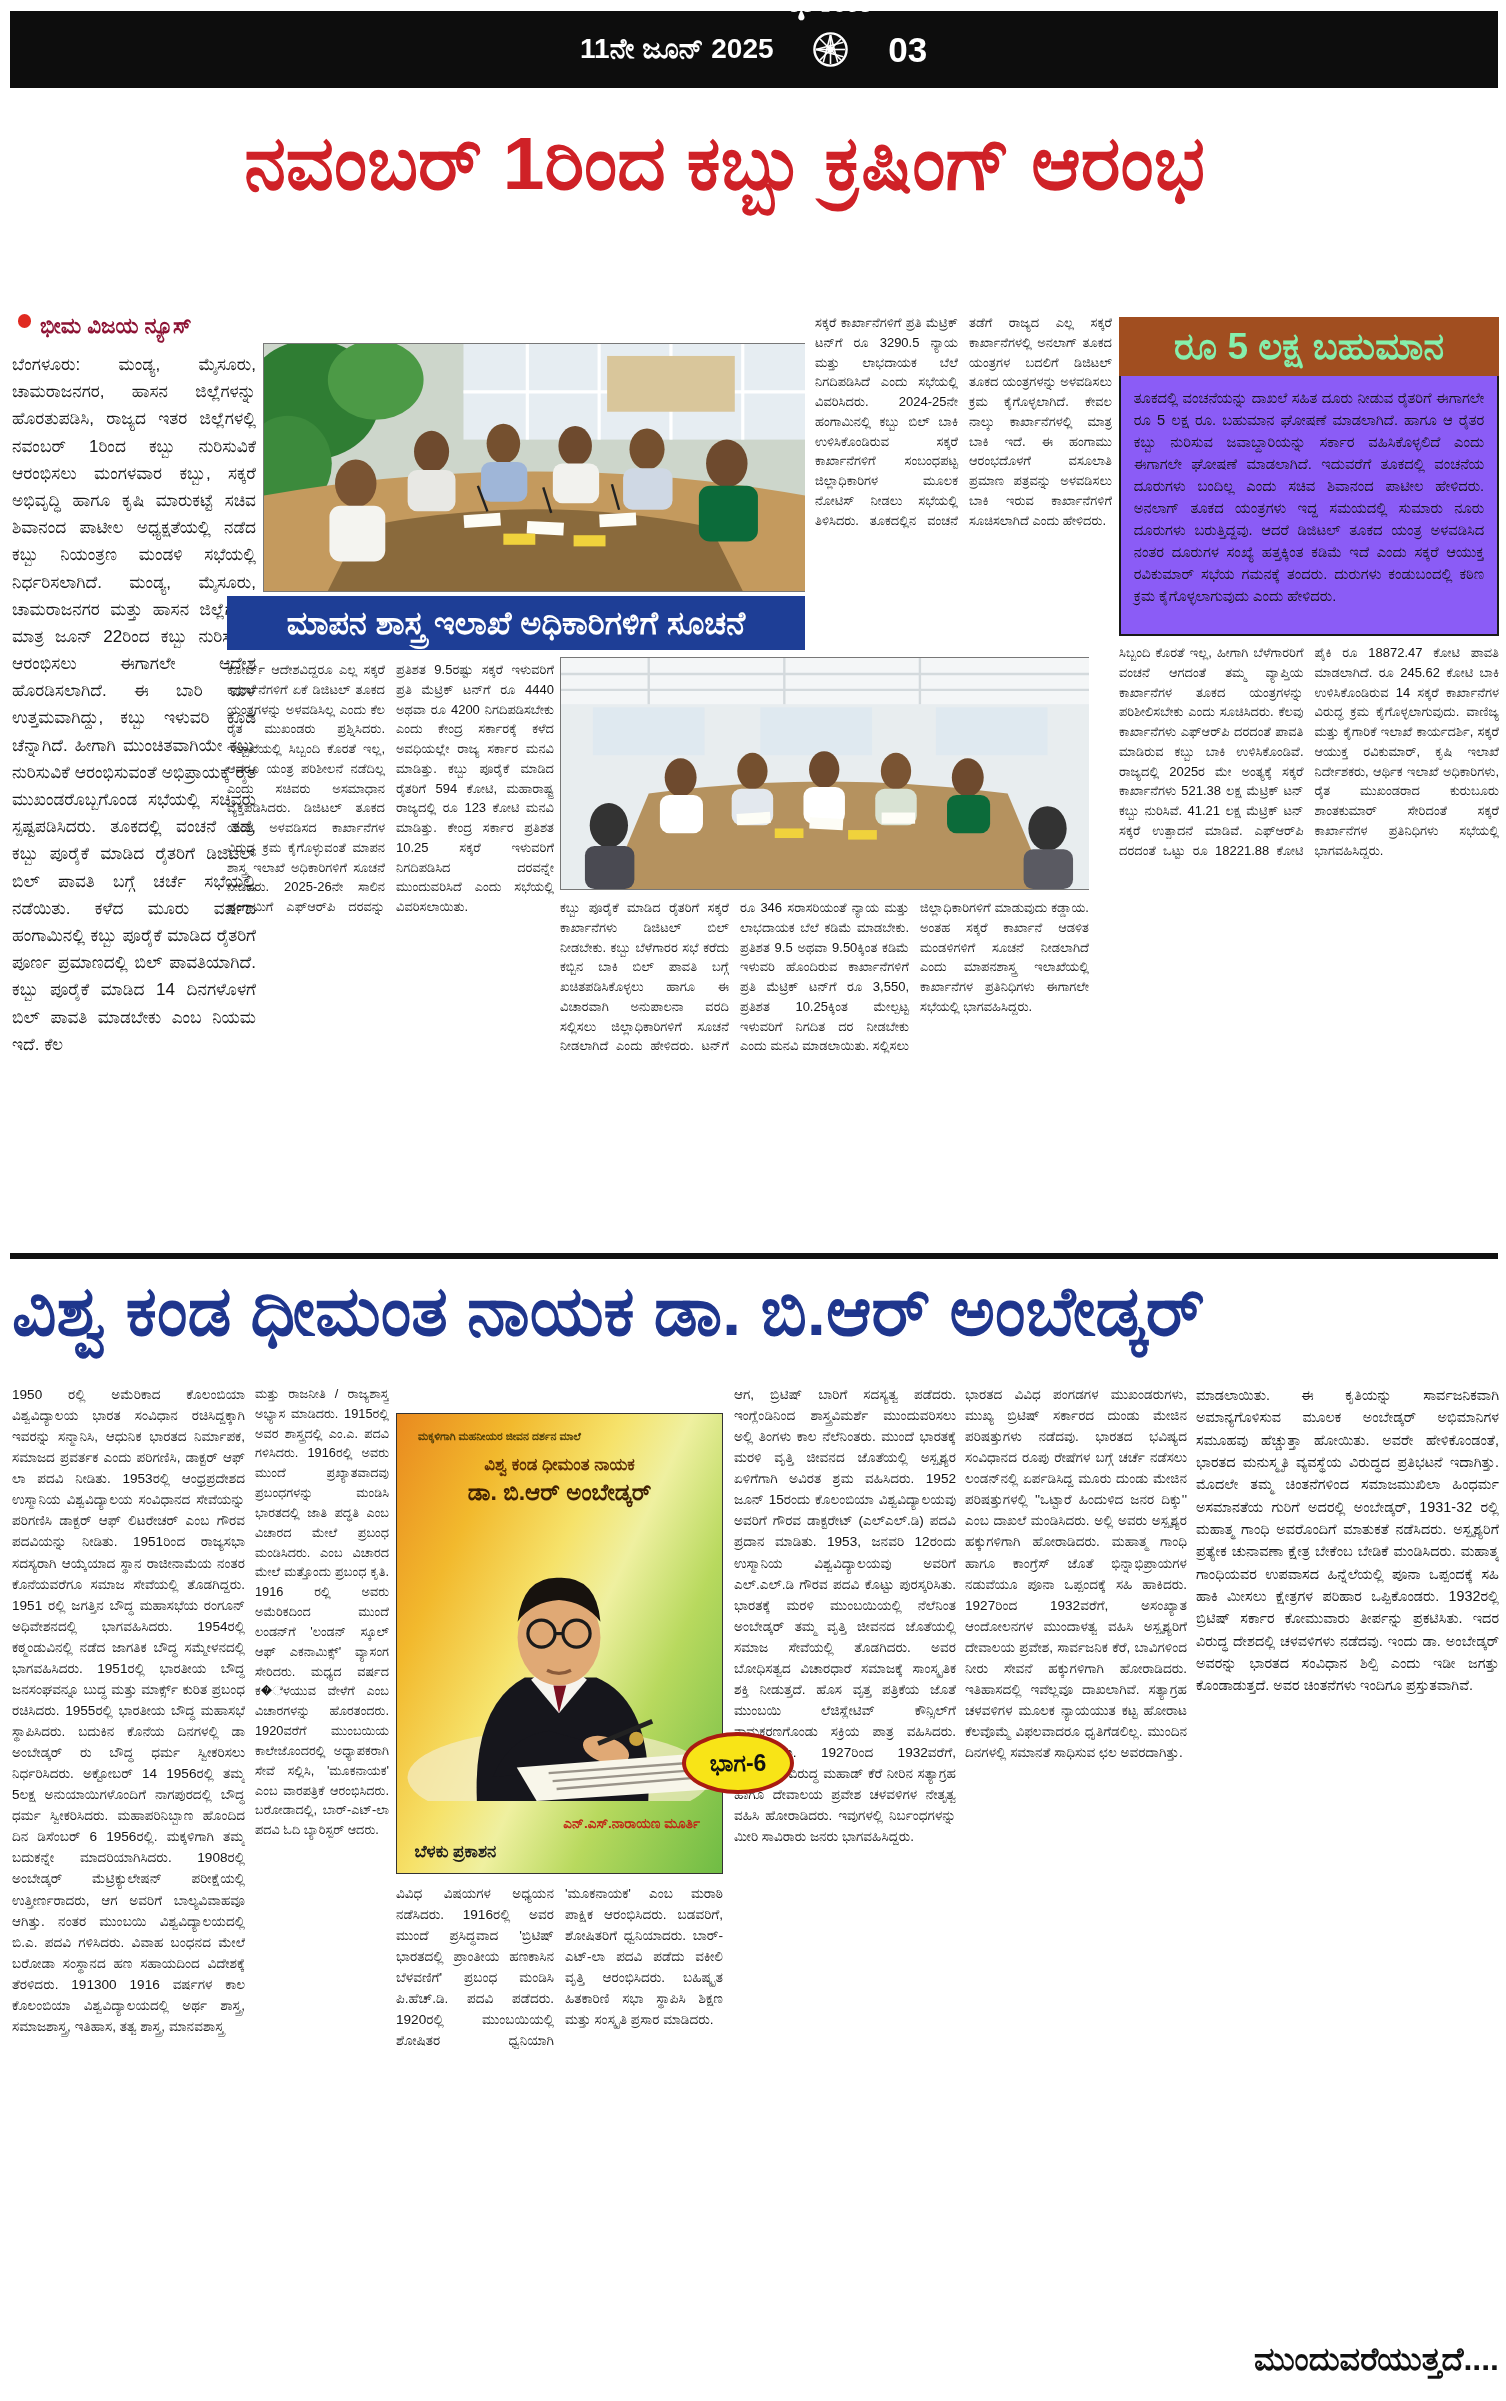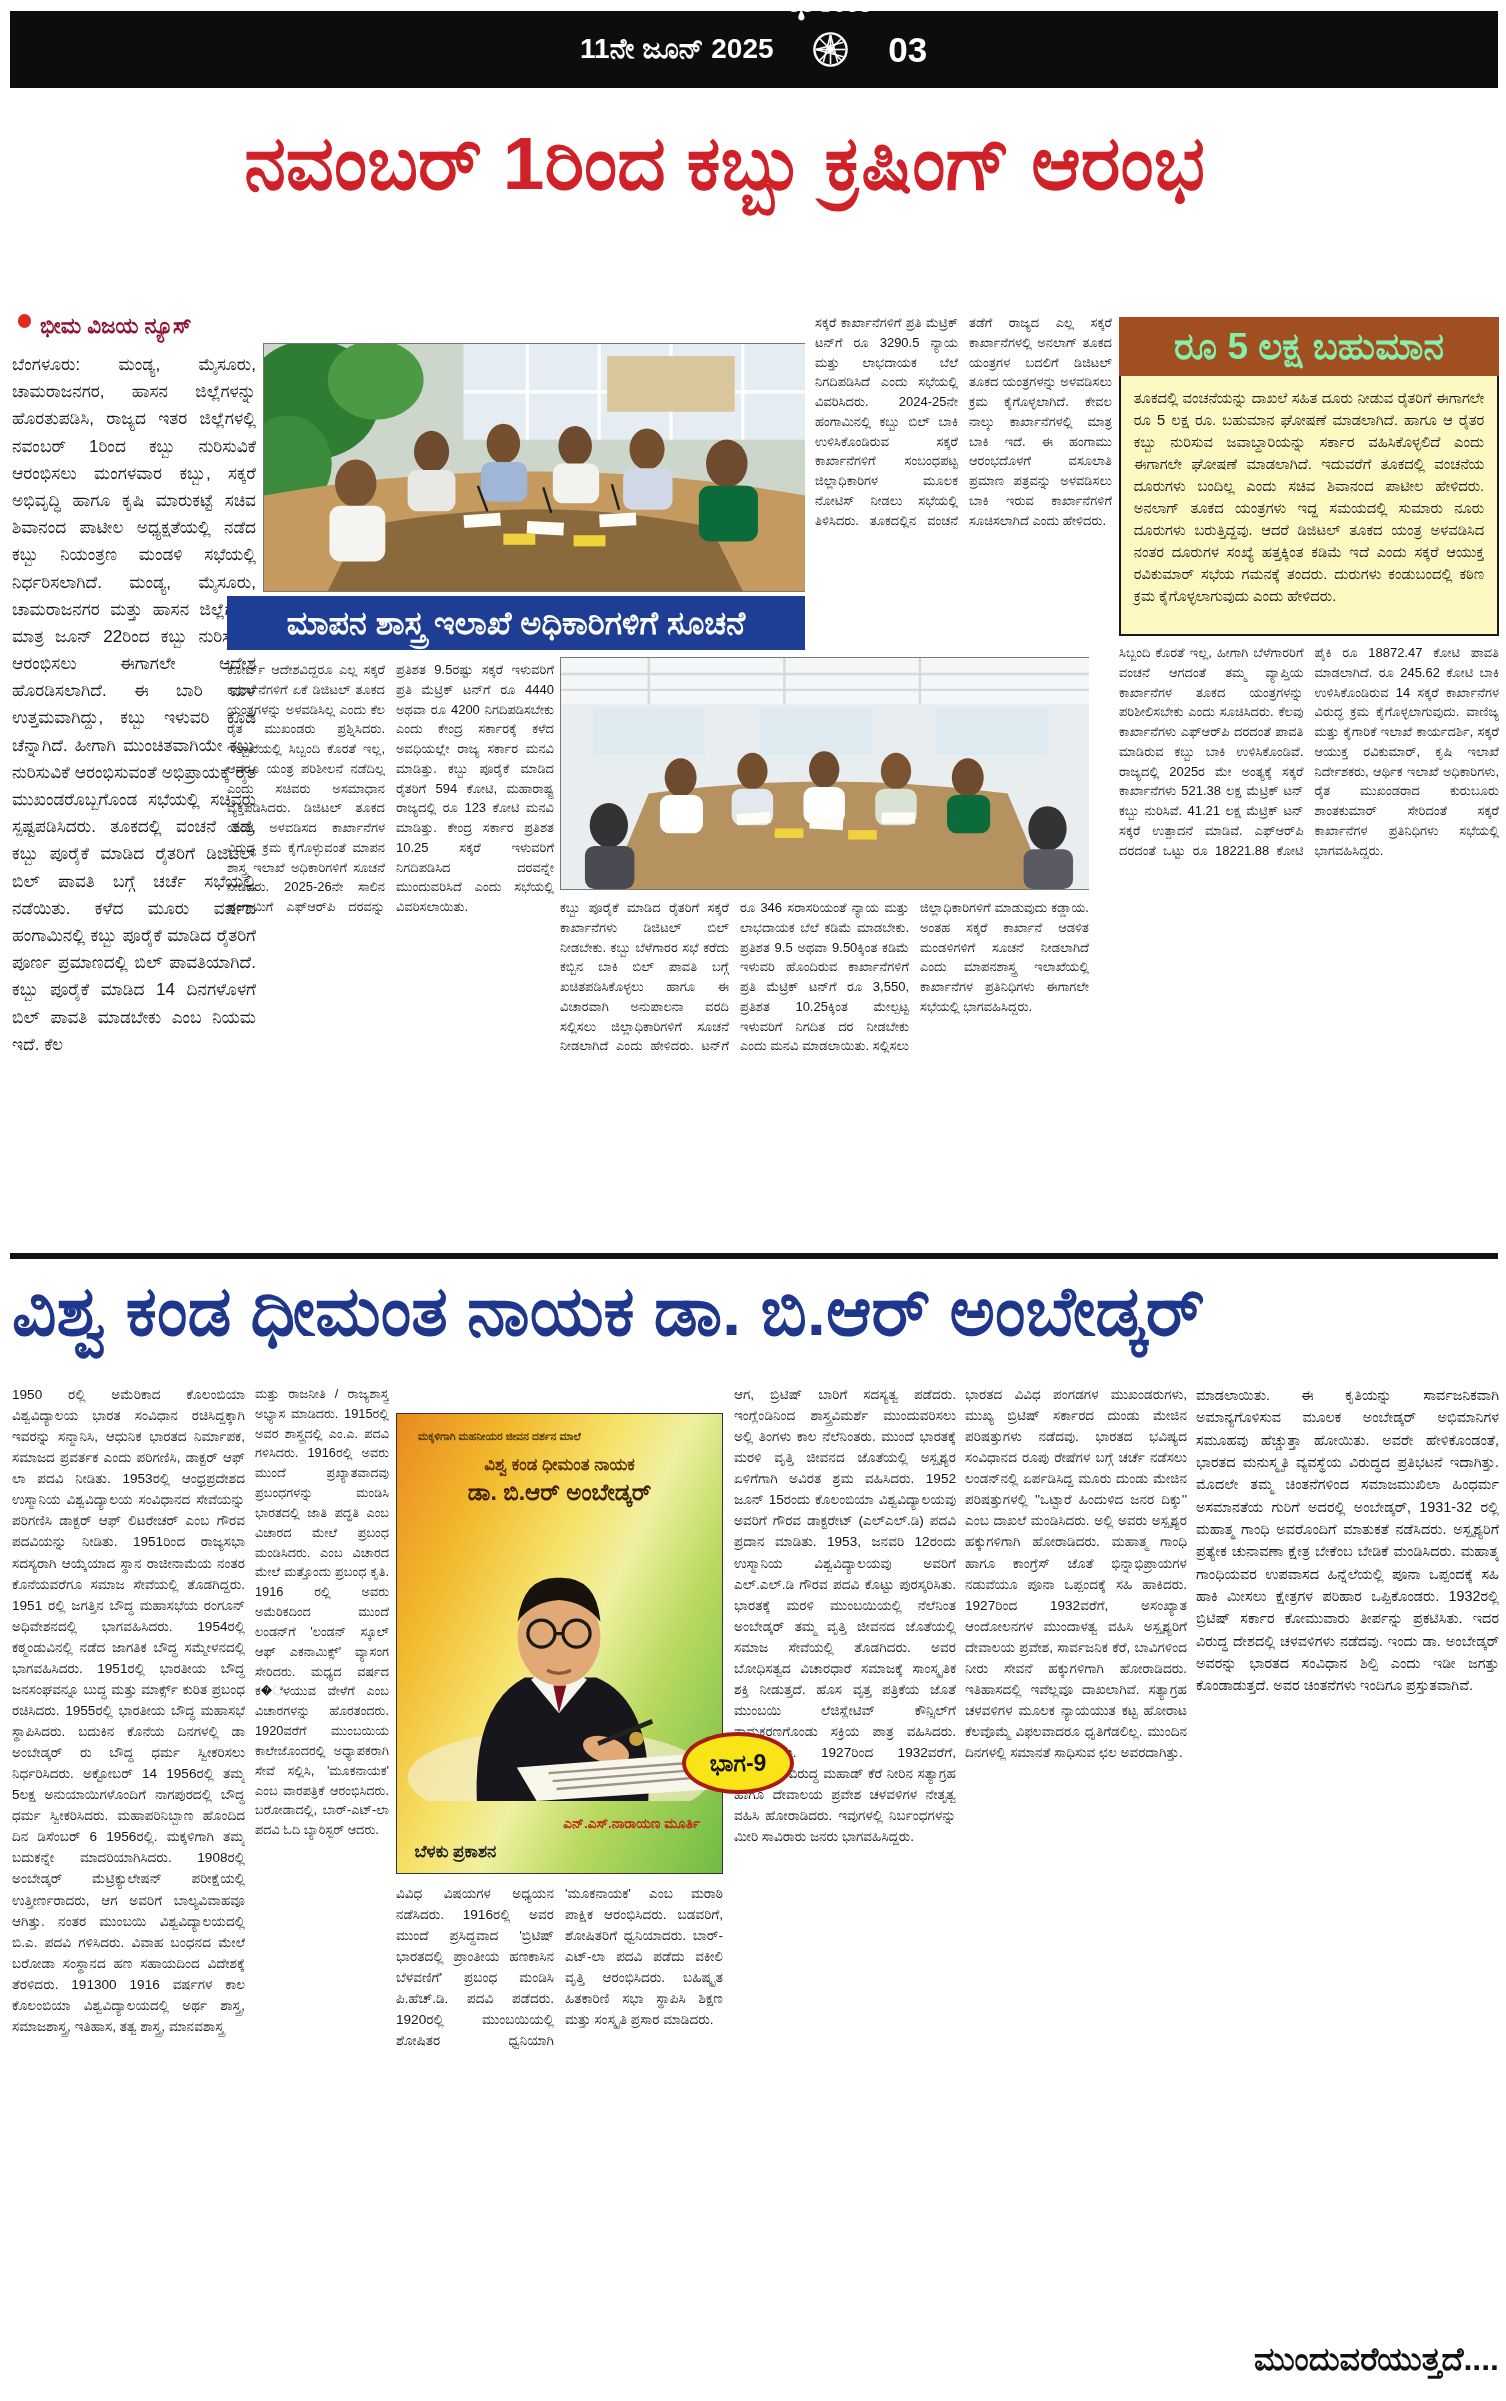--- a/index.html
+++ b/index.html
@@ -29,21 +29,21 @@
   .col-underbox{left:227px;top:660px;width:327px;height:584px;column-count:2;column-gap:11px;
                 font-size:13px;line-height:1.52;}
   .photo2{left:560px;top:657px;width:529px;height:233px;}
   .col-underphoto{left:560px;top:898px;width:529px;height:346px;column-count:3;column-gap:11px;
                   font-size:13px;line-height:1.52;}
   .col-midtop{left:815px;top:313px;width:297px;height:338px;column-count:2;column-gap:11px;
               font-size:13px;line-height:1.52;}
   .rewardbox{left:1119px;top:317px;width:380px;}
   .reward-head{height:59px;background:#a14e20;color:#86efac;display:flex;align-items:center;justify-content:center;
                font-size:37px;font-weight:bold;}
-  .reward-body{background:#fef9c3;border:2.4px solid #1a1a1a;border-top:none;padding:11px 12.8px;
+  .reward-body{background:#8b5cf6;border:2.4px solid #1a1a1a;border-top:none;padding:11px 12.8px;
                font-size:14.7px;line-height:1.5;text-align:justify;height:236px;overflow:hidden;box-sizing:content-box;}
   .col-rightbottom{left:1119px;top:643px;width:380px;height:601px;column-count:2;column-gap:11px;
                    font-size:13px;line-height:1.52;}
   .divider{left:9.6px;top:1253px;width:1488px;height:6.4px;background:#111;}
   
   .amb-headline{left:12px;top:1269px;width:1485px;color:#1f368d;font-size:69px;font-weight:bold;line-height:1.25;}
   .ambcol{font-size:13.6px;line-height:1.55;}
   .amb-c1{left:12px;top:1384px;width:233px;height:1006px;}
   .amb-c2{left:255px;top:1384px;width:134px;height:1006px;font-size:12.8px;}
   .amb-c3{left:396px;top:1883px;width:327px;height:509px;column-count:2;column-gap:11px;}
@@ -235,21 +235,21 @@
           <line x1="190" y1="325" x2="370" y2="312"></line>
           <line x1="195" y1="335" x2="378" y2="321"></line>
           <line x1="200" y1="345" x2="385" y2="330"></line>
         </g>
       <circle cx="300" cy="282" r="9" fill="#caa23c"></circle>
     </svg>
     <div class="author">ಎನ್.ಎಸ್.ನಾರಾಯಣ ಮೂರ್ತಿ</div>
     <div class="publisher">ಬೆಳಕು ಪ್ರಕಾಶನ</div>
   </div>
 
-  <div class="abs badge">ಭಾಗ-9</div>
+  <div class="abs badge">ಭಾಗ-6</div>
 
   <div class="abs bodytxt ambcol amb-c3">ವಿವಿಧ ವಿಷಯಗಳ ಅಧ್ಯಯನ ನಡೆಸಿದರು. 1916ರಲ್ಲಿ ಅವರ ಮುಂದೆ ಪ್ರಸಿದ್ಧವಾದ 'ಬ್ರಿಟಿಷ್ ಭಾರತದಲ್ಲಿ ಪ್ರಾಂತೀಯ ಹಣಕಾಸಿನ ಬೆಳವಣಿಗೆ' ಪ್ರಬಂಧ ಮಂಡಿಸಿ ಪಿ.ಹೆಚ್.ಡಿ. ಪದವಿ ಪಡೆದರು.   1920ರಲ್ಲಿ ಮುಂಬಯಿಯಲ್ಲಿ ಶೋಷಿತರ ಧ್ವನಿಯಾಗಿ 'ಮೂಕನಾಯಕ' ಎಂಬ ಮರಾಠಿ ಪಾಕ್ಷಿಕ ಆರಂಭಿಸಿದರು. ಬಡವರಿಗೆ, ಶೋಷಿತರಿಗೆ ಧ್ವನಿಯಾದರು. ಬಾರ್-ಎಟ್-ಲಾ ಪದವಿ ಪಡೆದು ವಕೀಲಿ ವೃತ್ತಿ ಆರಂಭಿಸಿದರು. ಬಹಿಷ್ಕೃತ ಹಿತಕಾರಿಣಿ ಸಭಾ ಸ್ಥಾಪಿಸಿ ಶಿಕ್ಷಣ ಮತ್ತು ಸಂಸ್ಕೃತಿ ಪ್ರಸಾರ ಮಾಡಿದರು.</div>
   <div class="abs bodytxt ambcol amb-c4">ಆಗ, ಬ್ರಿಟಿಷ್ ಬಾರಿಗೆ ಸದಸ್ಯತ್ವ ಪಡೆದರು. ಇಂಗ್ಲೆಂಡಿನಿಂದ ಶಾಸ್ತ್ರವಿಮರ್ಶೆ ಮುಂದುವರಿಸಲು ಅಲ್ಲಿ ತಿಂಗಳು ಕಾಲ ನೆಲೆನಿಂತರು. ಮುಂದೆ ಭಾರತಕ್ಕೆ ಮರಳಿ ವೃತ್ತಿ ಜೀವನದ ಜೊತೆಯಲ್ಲಿ ಅಸ್ಪೃಶ್ಯರ ಏಳಿಗೆಗಾಗಿ ಅವಿರತ ಶ್ರಮ ವಹಿಸಿದರು.   1952 ಜೂನ್ 15ರಂದು ಕೊಲಂಬಿಯಾ ವಿಶ್ವವಿದ್ಯಾಲಯವು ಅವರಿಗೆ ಗೌರವ ಡಾಕ್ಟರೇಟ್ (ಎಲ್‌ಎಲ್.ಡಿ) ಪದವಿ ಪ್ರದಾನ ಮಾಡಿತು. 1953, ಜನವರಿ 12ರಂದು ಉಸ್ಮಾನಿಯ ವಿಶ್ವವಿದ್ಯಾಲಯವು ಅವರಿಗೆ ಎಲ್.ಎಲ್.ಡಿ ಗೌರವ ಪದವಿ ಕೊಟ್ಟು ಪುರಸ್ಕರಿಸಿತು.   ಭಾರತಕ್ಕೆ ಮರಳಿ ಮುಂಬಯಿಯಲ್ಲಿ ನೆಲೆನಿಂತ ಅಂಬೇಡ್ಕರ್ ತಮ್ಮ ವೃತ್ತಿ ಜೀವನದ ಜೊತೆಯಲ್ಲಿ ಸಮಾಜ ಸೇವೆಯಲ್ಲಿ ತೊಡಗಿದರು. ಅವರ ಬೋಧಿಸತ್ವದ ವಿಚಾರಧಾರೆ ಸಮಾಜಕ್ಕೆ ಸಾಂಸ್ಕೃತಿಕ ಶಕ್ತಿ ನೀಡುತ್ತದೆ. ಹೊಸ ವೃತ್ತ ಪತ್ರಿಕೆಯ ಜೊತೆ ಮುಂಬಯಿ ಲೆಜಿಸ್ಲೇಟಿವ್ ಕೌನ್ಸಿಲ್‌ಗೆ ನಾಮಕರಣಗೊಂಡು ಸಕ್ರಿಯ ಪಾತ್ರ ವಹಿಸಿದರು. ಆರಂಭಿಸಿದರು.   1927ರಿಂದ 1932ವರೆಗೆ, ಅಸ್ಪೃಶ್ಯತೆಯ ವಿರುದ್ಧ ಮಹಾಡ್ ಕೆರೆ ನೀರಿನ ಸತ್ಯಾಗ್ರಹ ಹಾಗೂ ದೇವಾಲಯ ಪ್ರವೇಶ ಚಳವಳಿಗಳ ನೇತೃತ್ವ ವಹಿಸಿ ಹೋರಾಡಿದರು. ಇವುಗಳಲ್ಲಿ ನಿರ್ಬಂಧಗಳನ್ನು ಮೀರಿ ಸಾವಿರಾರು ಜನರು ಭಾಗವಹಿಸಿದ್ದರು.</div>
   <div class="abs bodytxt ambcol amb-c5">ಭಾರತದ ವಿವಿಧ ಪಂಗಡಗಳ ಮುಖಂಡರುಗಳು, ಮುಖ್ಯ ಬ್ರಿಟಿಷ್ ಸರ್ಕಾರದ ದುಂಡು ಮೇಜಿನ ಪರಿಷತ್ತುಗಳು ನಡೆದವು. ಭಾರತದ ಭವಿಷ್ಯದ ಸಂವಿಧಾನದ ರೂಪು ರೇಷೆಗಳ ಬಗ್ಗೆ ಚರ್ಚೆ ನಡೆಸಲು ಲಂಡನ್‌ನಲ್ಲಿ ಏರ್ಪಡಿಸಿದ್ದ ಮೂರು ದುಂಡು ಮೇಜಿನ ಪರಿಷತ್ತುಗಳಲ್ಲಿ ''ಒಟ್ಟಾರೆ ಹಿಂದುಳಿದ ಜನರ ದಿಕ್ಕು'' ಎಂಬ ದಾಖಲೆ ಮಂಡಿಸಿದರು. ಅಲ್ಲಿ ಅವರು ಅಸ್ಪೃಶ್ಯರ ಹಕ್ಕುಗಳಿಗಾಗಿ ಹೋರಾಡಿದರು. ಮಹಾತ್ಮ ಗಾಂಧಿ ಹಾಗೂ ಕಾಂಗ್ರೆಸ್ ಜೊತೆ ಭಿನ್ನಾಭಿಪ್ರಾಯಗಳ ನಡುವೆಯೂ ಪೂನಾ ಒಪ್ಪಂದಕ್ಕೆ ಸಹಿ ಹಾಕಿದರು.   1927ರಿಂದ 1932ವರೆಗೆ, ಅಸಂಖ್ಯಾತ ಆಂದೋಲನಗಳ ಮುಂದಾಳತ್ವ ವಹಿಸಿ ಅಸ್ಪೃಶ್ಯರಿಗೆ ದೇವಾಲಯ ಪ್ರವೇಶ, ಸಾರ್ವಜನಿಕ ಕೆರೆ, ಬಾವಿಗಳಿಂದ ನೀರು ಸೇವನೆ ಹಕ್ಕುಗಳಿಗಾಗಿ ಹೋರಾಡಿದರು. ಇತಿಹಾಸದಲ್ಲಿ ಇವೆಲ್ಲವೂ ದಾಖಲಾಗಿವೆ. ಸತ್ಯಾಗ್ರಹ ಚಳವಳಿಗಳ ಮೂಲಕ ನ್ಯಾಯಯುತ ಕಟ್ಟ ಹೋರಾಟ ಕೆಲವೊಮ್ಮೆ ವಿಫಲವಾದರೂ ಧೃತಿಗೆಡಲಿಲ್ಲ. ಮುಂದಿನ ದಿನಗಳಲ್ಲಿ ಸಮಾನತೆ ಸಾಧಿಸುವ ಛಲ ಅವರದಾಗಿತ್ತು.</div>
   <div class="abs bodytxt ambcol amb-c6">ಮಾಡಲಾಯಿತು. ಈ ಕೃತಿಯನ್ನು ಸಾರ್ವಜನಿಕವಾಗಿ ಅಮಾನ್ಯಗೊಳಿಸುವ ಮೂಲಕ ಅಂಬೇಡ್ಕರ್ ಅಭಿಮಾನಿಗಳ ಸಮೂಹವು ಹೆಚ್ಚುತ್ತಾ ಹೋಯಿತು. ಅವರೇ ಹೇಳಿಕೊಂಡಂತೆ, ಭಾರತದ ಮನುಸ್ಮೃತಿ ವ್ಯವಸ್ಥೆಯ ವಿರುದ್ಧದ ಪ್ರತಿಭಟನೆ ಇದಾಗಿತ್ತು.   ಮೊದಲೇ ತಮ್ಮ ಚಿಂತನೆಗಳಿಂದ ಸಮಾಜಮುಖಿಲಾ ಹಿಂಧರ್ಮ ಅಸಮಾನತೆಯ ಗುರಿಗೆ ಅದರಲ್ಲಿ ಅಂಬೇಡ್ಕರ್, 1931-32 ರಲ್ಲಿ ಮಹಾತ್ಮ ಗಾಂಧಿ ಅವರೊಂದಿಗೆ ಮಾತುಕತೆ ನಡೆಸಿದರು. ಅಸ್ಪೃಶ್ಯರಿಗೆ ಪ್ರತ್ಯೇಕ ಚುನಾವಣಾ ಕ್ಷೇತ್ರ ಬೇಕೆಂಬ ಬೇಡಿಕೆ ಮಂಡಿಸಿದರು.   ಮಹಾತ್ಮ ಗಾಂಧಿಯವರ ಉಪವಾಸದ ಹಿನ್ನೆಲೆಯಲ್ಲಿ ಪೂನಾ ಒಪ್ಪಂದಕ್ಕೆ ಸಹಿ ಹಾಕಿ ಮೀಸಲು ಕ್ಷೇತ್ರಗಳ ಪರಿಹಾರ ಒಪ್ಪಿಕೊಂಡರು.   1932ರಲ್ಲಿ ಬ್ರಿಟಿಷ್ ಸರ್ಕಾರ ಕೋಮುವಾರು ತೀರ್ಪನ್ನು ಪ್ರಕಟಿಸಿತು. ಇದರ ವಿರುದ್ಧ ದೇಶದಲ್ಲಿ ಚಳವಳಿಗಳು ನಡೆದವು. ಇಂದು ಡಾ. ಅಂಬೇಡ್ಕರ್ ಅವರನ್ನು ಭಾರತದ ಸಂವಿಧಾನ ಶಿಲ್ಪಿ ಎಂದು ಇಡೀ ಜಗತ್ತು ಕೊಂಡಾಡುತ್ತದೆ. ಅವರ ಚಿಂತನೆಗಳು ಇಂದಿಗೂ ಪ್ರಸ್ತುತವಾಗಿವೆ.</div>
 
   <div class="abs continuation">ಮುಂದುವರೆಯುತ್ತದೆ....</div>
 
 </div>
 

